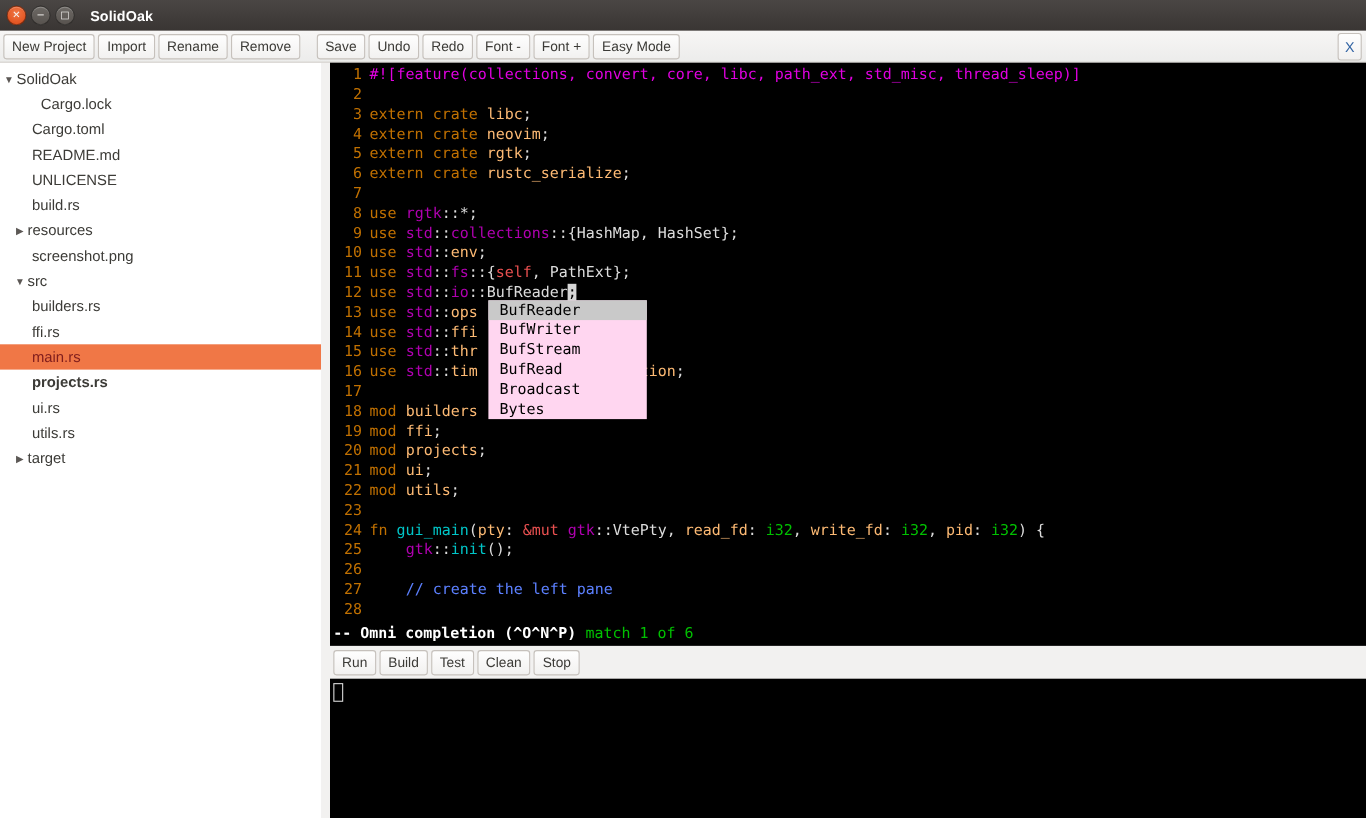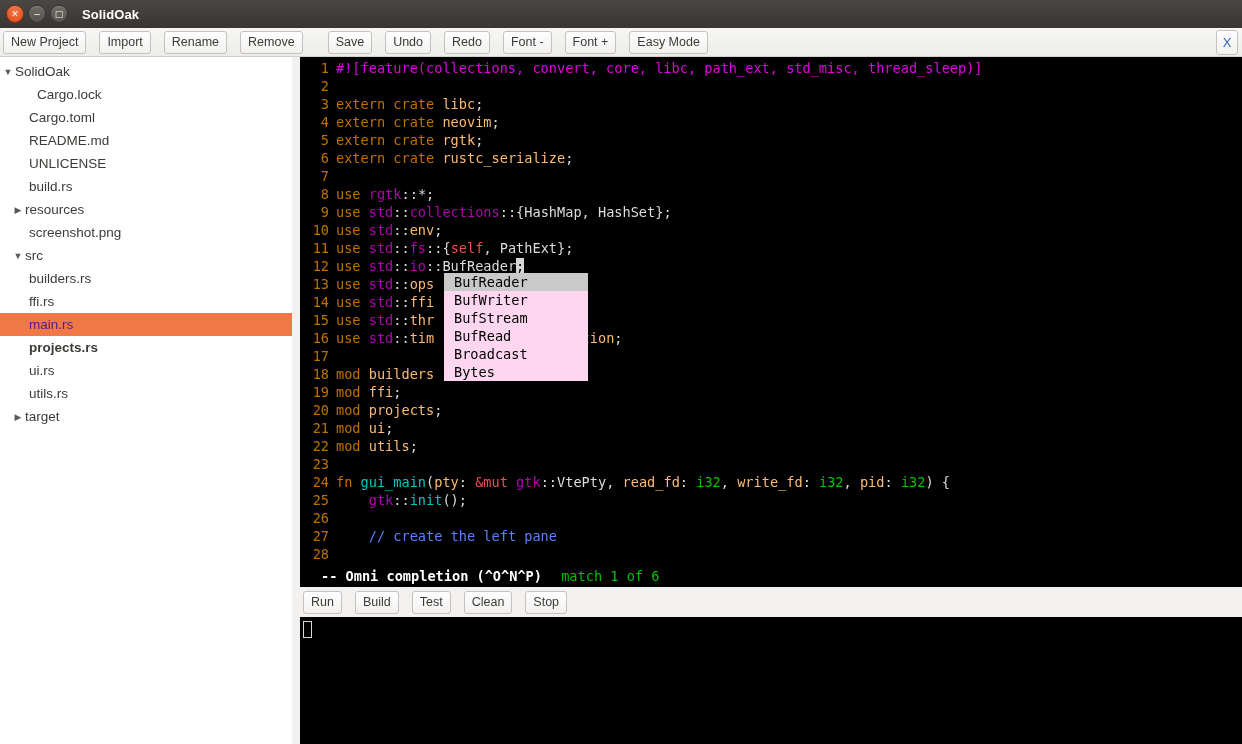--- a/index.html
+++ b/index.html
@@ -40,21 +40,21 @@
     border-bottom:1px solid #d3cfcb;
     display:flex; align-items:center; padding:0 3px;
     position:relative;
   }
   .tbtn{
     height:23px; padding:0 7px;
     display:flex;align-items:center;justify-content:center;
     font-size:12.5px; color:#3c3b37;
     background:linear-gradient(to bottom,#fefefe,#f2f1f0);
     border:1px solid #c6c1bc; border-radius:3px;
-    margin-right:13px; white-space:nowrap;
+    margin-right:3px; white-space:nowrap;
     box-shadow:0 1px 0 rgba(255,255,255,.8) inset;
     cursor:default;
   }
   .tbtn.gap{ margin-left:12px;text-align:right; }
   #close-tab-button{
     position:absolute; right:4px; top:2px;
     width:22px;height:25px;
     display:flex;align-items:center;justify-content:center;
     font-size:13px; color:#3465a4;
     background:linear-gradient(to bottom,#fefefe,#f2f1f0);
@@ -73,21 +73,21 @@
     width:292px; height:100%;
     background:#ffffff;
     overflow:hidden;
     padding-top:3px;
   }
   .tree-row{
     height:23px; display:flex; align-items:center;
     font-size:13.5px; color:#3c3b37; white-space:nowrap;
     cursor:default;
   }
-  .tree-row.selected{ background:#f07746; color:#4c1d95; }
+  .tree-row.selected{ background:#f07746; color:#7f1d1d; }
   .arrow{
     width:12px; font-size:9px; color:#5c5855;
     display:inline-block; text-align:center; flex:none;
   }
   .arrow.open::before{ content:"\25BC"; }
   .arrow.closed::before{ content:"\25B6"; }
   .arrow.blank::before{ content:""; }
   .tree-label{ margin-left:1px; }
 
   #splitter{ width:8px; height:100%; background:#f2f1f0; flex:none; }
@@ -145,24 +145,23 @@
     color:#000000; cursor:default;
   }
   .pop-item.sel{ background:#c9c9c9; }
 
   
   #vim-status{
     position:absolute; left:0; bottom:0;
     width:100%; height:22px;
     background:#000000;
     display:flex; align-items:center;
-    padding-left:21px;
+    padding-left:3px;
     font-family:"DejaVu Sans Mono","Liberation Mono",monospace;
     font-size:13.6px;
-    gap:11px;
   }
   #vim-mode{ color:#ffffff; font-weight:bold; white-space:pre; }
   #vim-match{ color:#00c000; white-space:pre; }
 
   
   #build-toolbar{
     height:30px; width:100%;
     background:#f2f1f0;
     display:flex; align-items:center;
     padding:0 3px;

